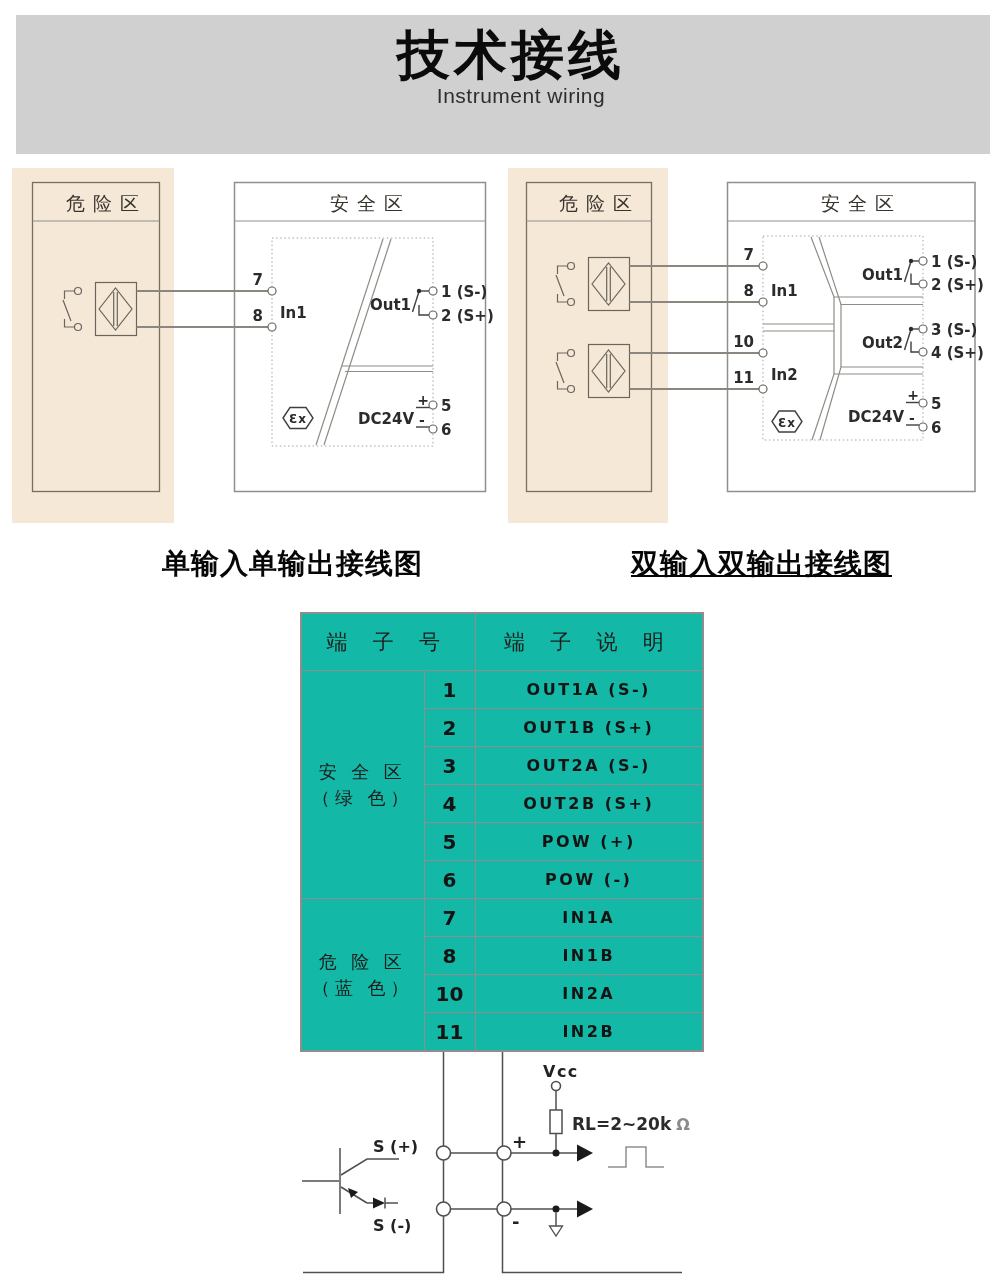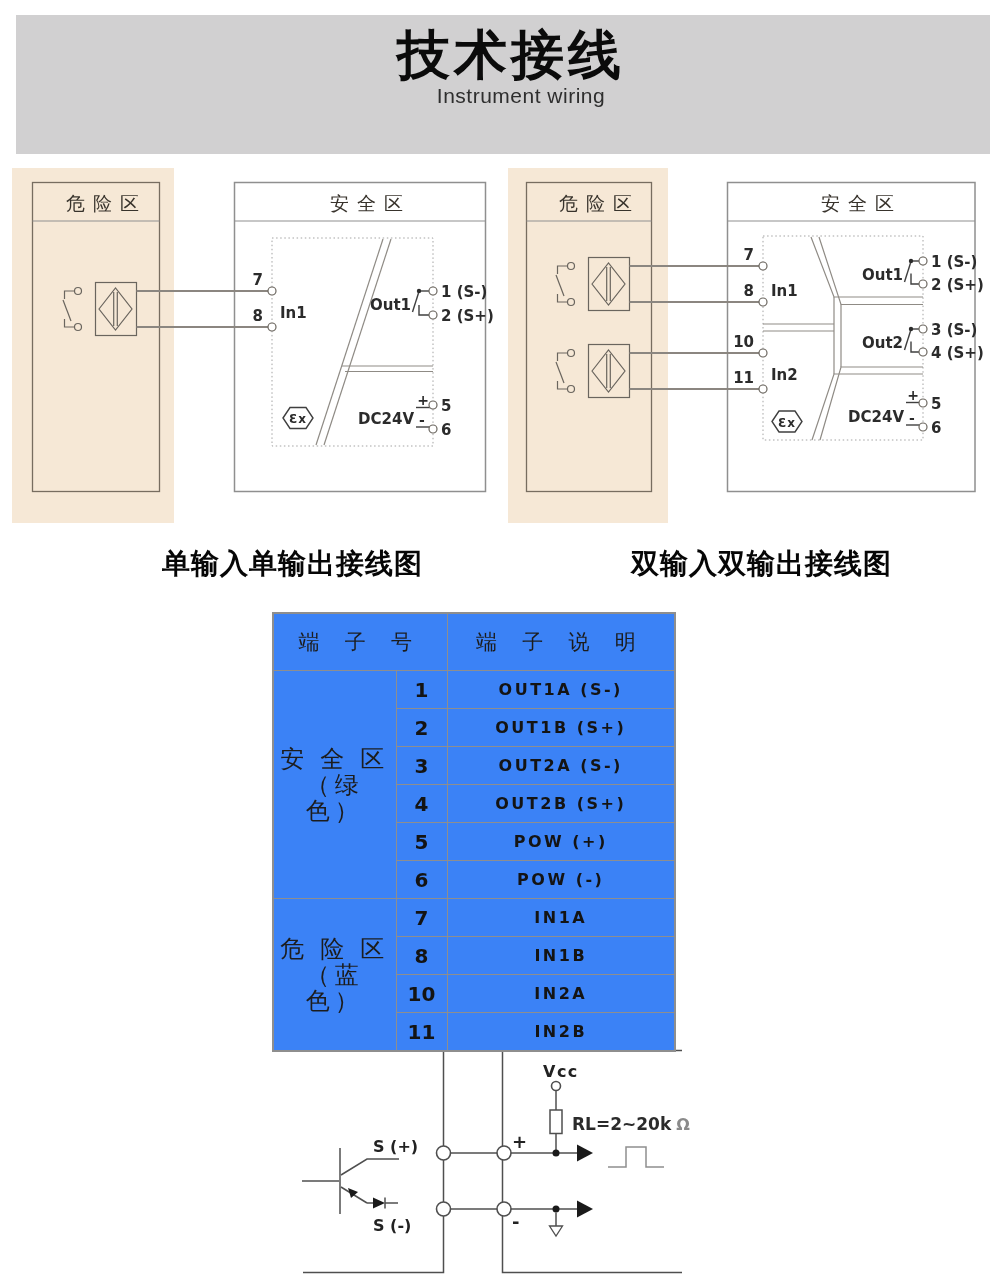--- a/index.html
+++ b/index.html
@@ -11,21 +11,21 @@
           background:#d1d0d1;text-align:center;}
   .banner .title{margin:0;padding-top:11px;font-size:53px;line-height:58px;
           font-weight:bold;letter-spacing:4px;color:#0b0b0b;}
   .banner .subtitle{margin:0;font-size:21px;line-height:24px;color:#2e2e2e;
           letter-spacing:0.5px;font-weight:500;padding-left:20px;}
 
   
   .cap{position:absolute;top:545px;font-size:28px;font-weight:bold;
        color:#060606;letter-spacing:1px;white-space:nowrap;}
   .cap.single{left:162px;}
-  .cap.dual{left:631px;}
+  .cap.dual{left:631px;text-decoration:underline;}
 
   
   svg.art{position:absolute;left:0;top:0;}
   .beige{fill:#f6e8d6;}
   .box1{fill:none;stroke:#776d60;stroke-width:1.3;}
   .box2{fill:#ffffff;stroke:#8f8f8f;stroke-width:1.5;}
   .zline{stroke:#8f8f8f;stroke-width:1.2;}
   .dash{fill:none;stroke:#a3a3a3;stroke-width:1;stroke-dasharray:1.5 2.6;}
   .thin{fill:none;stroke:#8f8b85;stroke-width:1.2;}
   .wire{stroke:#8b8680;stroke-width:1.8;}
@@ -44,28 +44,28 @@
   .termb{fill:#ffffff;stroke:#4f4f4f;stroke-width:1.6;}
   .fillb{fill:#1a1a1a;}
   .pulse{fill:none;stroke:#8f8f8f;stroke-width:1.5;}
   .tbig{font:bold 16px "DejaVu Sans",sans-serif;fill:#222222;}
   .tpm{font:bold 18px "DejaVu Sans",sans-serif;fill:#222222;}
   .tohm{font:bold 16px "DejaVu Sans",sans-serif;fill:#8a8a8a;}
   .trl{font:bold 17px "DejaVu Sans",sans-serif;fill:#2b2b2b;}
   .tvcc{font:bold 16px "DejaVu Sans",sans-serif;fill:#222222;letter-spacing:1.5px;}
 
   
-  table.tt{position:absolute;left:272px;top:612px;border-collapse:collapse;
-           table-layout:fixed;background:#3b82f6;}
+  table.tt{position:absolute;left:300px;top:612px;border-collapse:collapse;
+           table-layout:fixed;background:#14b8a6;}
   table.tt,table.tt th,table.tt td{border:1px solid #8e8e8e;}
   table.tt{border:2px solid #8e8e8e;}
   table.tt th{height:54px;font-family:"Liberation Serif",serif;font-weight:normal;
            font-size:21px;color:#1c1c1c;letter-spacing:10px;text-align:center;}
   table.tt td{height:35px;text-align:center;vertical-align:middle;}
-  td.zone{font-family:"Liberation Serif",serif;font-size:24px;color:#1c1c1c;
+  td.zone{font-family:"Liberation Serif",serif;font-size:18px;color:#1c1c1c;
            letter-spacing:5px;line-height:26px;}
   td.num{font:bold 20px "DejaVu Sans",sans-serif;color:#141414;}
   td.desc{font:bold 16px "DejaVu Sans",sans-serif;color:#141414;letter-spacing:2.5px;}
 </style>
 </head>
 <body>
 
 <div class="banner">
   <h1 class="title">技术接线</h1>
   <div class="subtitle">Instrument wiring</div>

